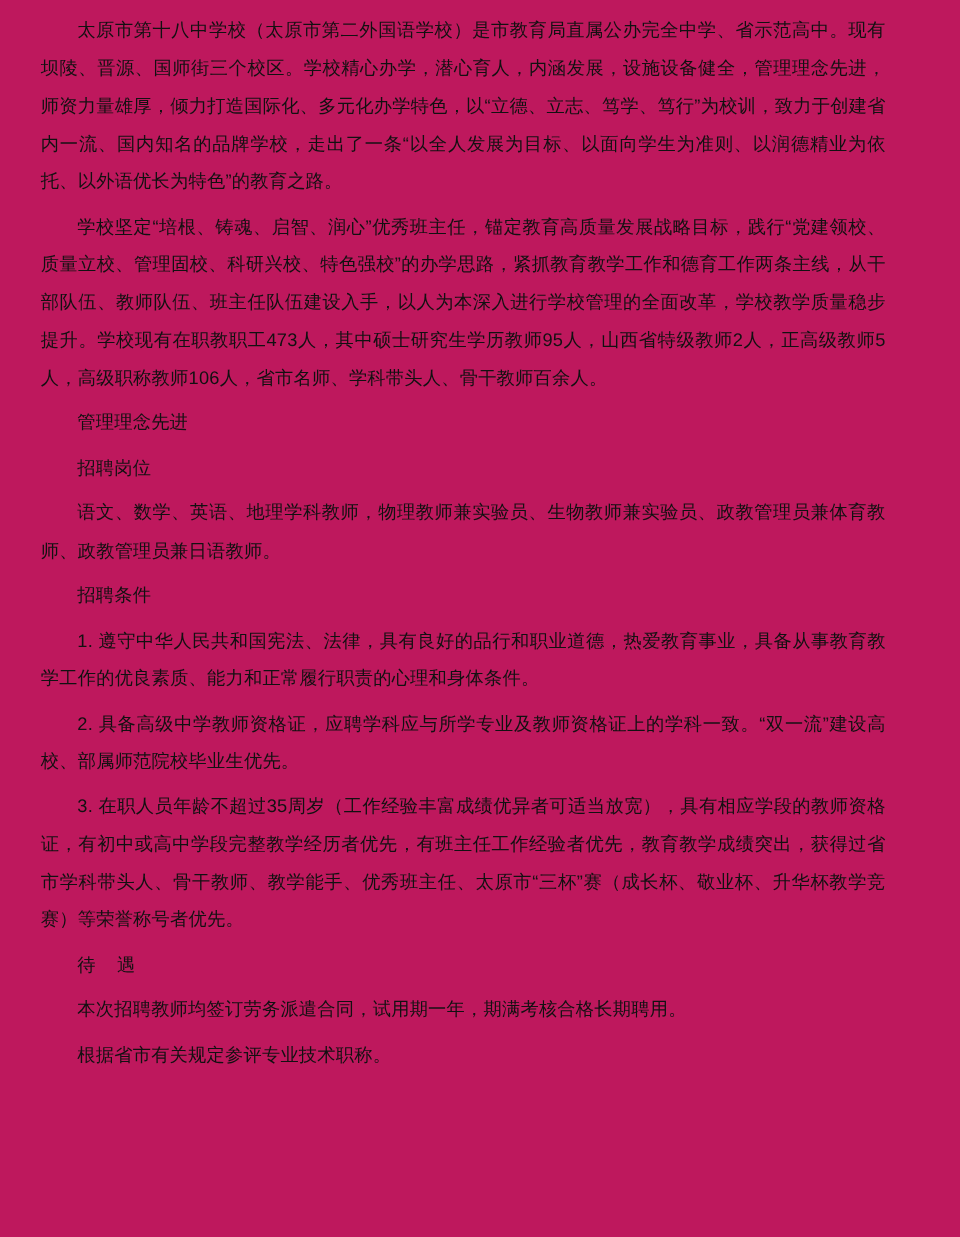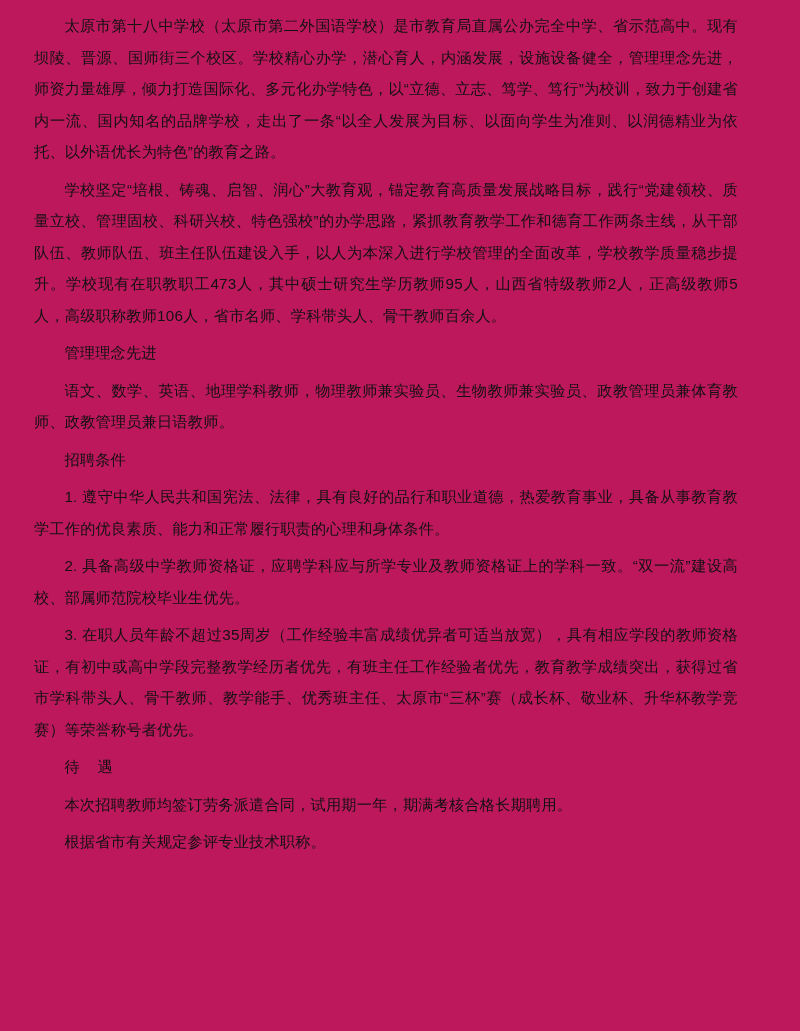--- a/index.html
+++ b/index.html
@@ -35,22 +35,23 @@
   .spaced {
     letter-spacing: 0.45em;
     text-indent: 2em;
   }
 </style>
 </head>
 <body>
 
 <div class="page">
   <p class="para indent">太原市第十八中学校（太原市第二外国语学校）是市教育局直属公办完全中学、省示范高中。现有坝陵、晋源、国师街三个校区。学校精心办学，潜心育人，内涵发展，设施设备健全，管理理念先进，师资力量雄厚，倾力打造国际化、多元化办学特色，以“立德、立志、笃学、笃行”为校训，致力于创建省内一流、国内知名的品牌学校，走出了一条“以全人发展为目标、以面向学生为准则、以润德精业为依托、以外语优长为特色”的教育之路。</p>
-  <p class="para indent">学校坚定“培根、铸魂、启智、润心”大教育观，锚定教育高质量发展战略目标，践行“党建领校、质量立校、管理固校、科研兴校、特色强校”的办学思路，紧抓教育教学工作和德育工作两条主线，从干部队伍、教师队伍、班主任队伍建设入手，以人为本深入进行学校管理的全面改革，学校教学质量稳步提升。学校现有在职教职工473人，其中硕士研究生学历教师95人，山西省特级教师2人，正高级教师5人，高级职称教师106人，省市名师、学科带头人、骨干教师百余人。</p>
+  <p class="para indent">学校坚定“培根、铸魂、启智、润心”优秀班主任，锚定教育高质量发展战略目标，践行“党建领校、质量立校、管理固校、科研兴校、特色强校”的办学思路，紧抓教育教学工作和德育工作两条主线，从干部队伍、教师队伍、班主任队伍建设入手，以人为本深入进行学校管理的全面改革，学校教学质量稳步提升。学校现有在职教职工473人，其中硕士研究生学历教师95人，山西省特级教师2人，正高级教师5人，高级职称教师106人，省市名师、学科带头人、骨干教师百余人。</p>
   <p class="para indent">管理理念先进</p>
+  <p class="para indent">招聘岗位</p>
   <p class="para indent">语文、数学、英语、地理学科教师，物理教师兼实验员、生物教师兼实验员、政教管理员兼体育教师、政教管理员兼日语教师。</p>
   <p class="para indent">招聘条件</p>
   <p class="para indent">1. 遵守中华人民共和国宪法、法律，具有良好的品行和职业道德，热爱教育事业，具备从事教育教学工作的优良素质、能力和正常履行职责的心理和身体条件。</p>
   <p class="para indent">2. 具备高级中学教师资格证，应聘学科应与所学专业及教师资格证上的学科一致。“双一流”建设高校、部属师范院校毕业生优先。</p>
   <p class="para indent">3. 在职人员年龄不超过35周岁（工作经验丰富成绩优异者可适当放宽），具有相应学段的教师资格证，有初中或高中学段完整教学经历者优先，有班主任工作经验者优先，教育教学成绩突出，获得过省市学科带头人、骨干教师、教学能手、优秀班主任、太原市“三杯”赛（成长杯、敬业杯、升华杯教学竞赛）等荣誉称号者优先。</p>
   <p class="para spaced">待 遇</p>
   <p class="para indent">本次招聘教师均签订劳务派遣合同，试用期一年，期满考核合格长期聘用。</p>
   <p class="para indent">根据省市有关规定参评专业技术职称。</p>
 
 </div>

